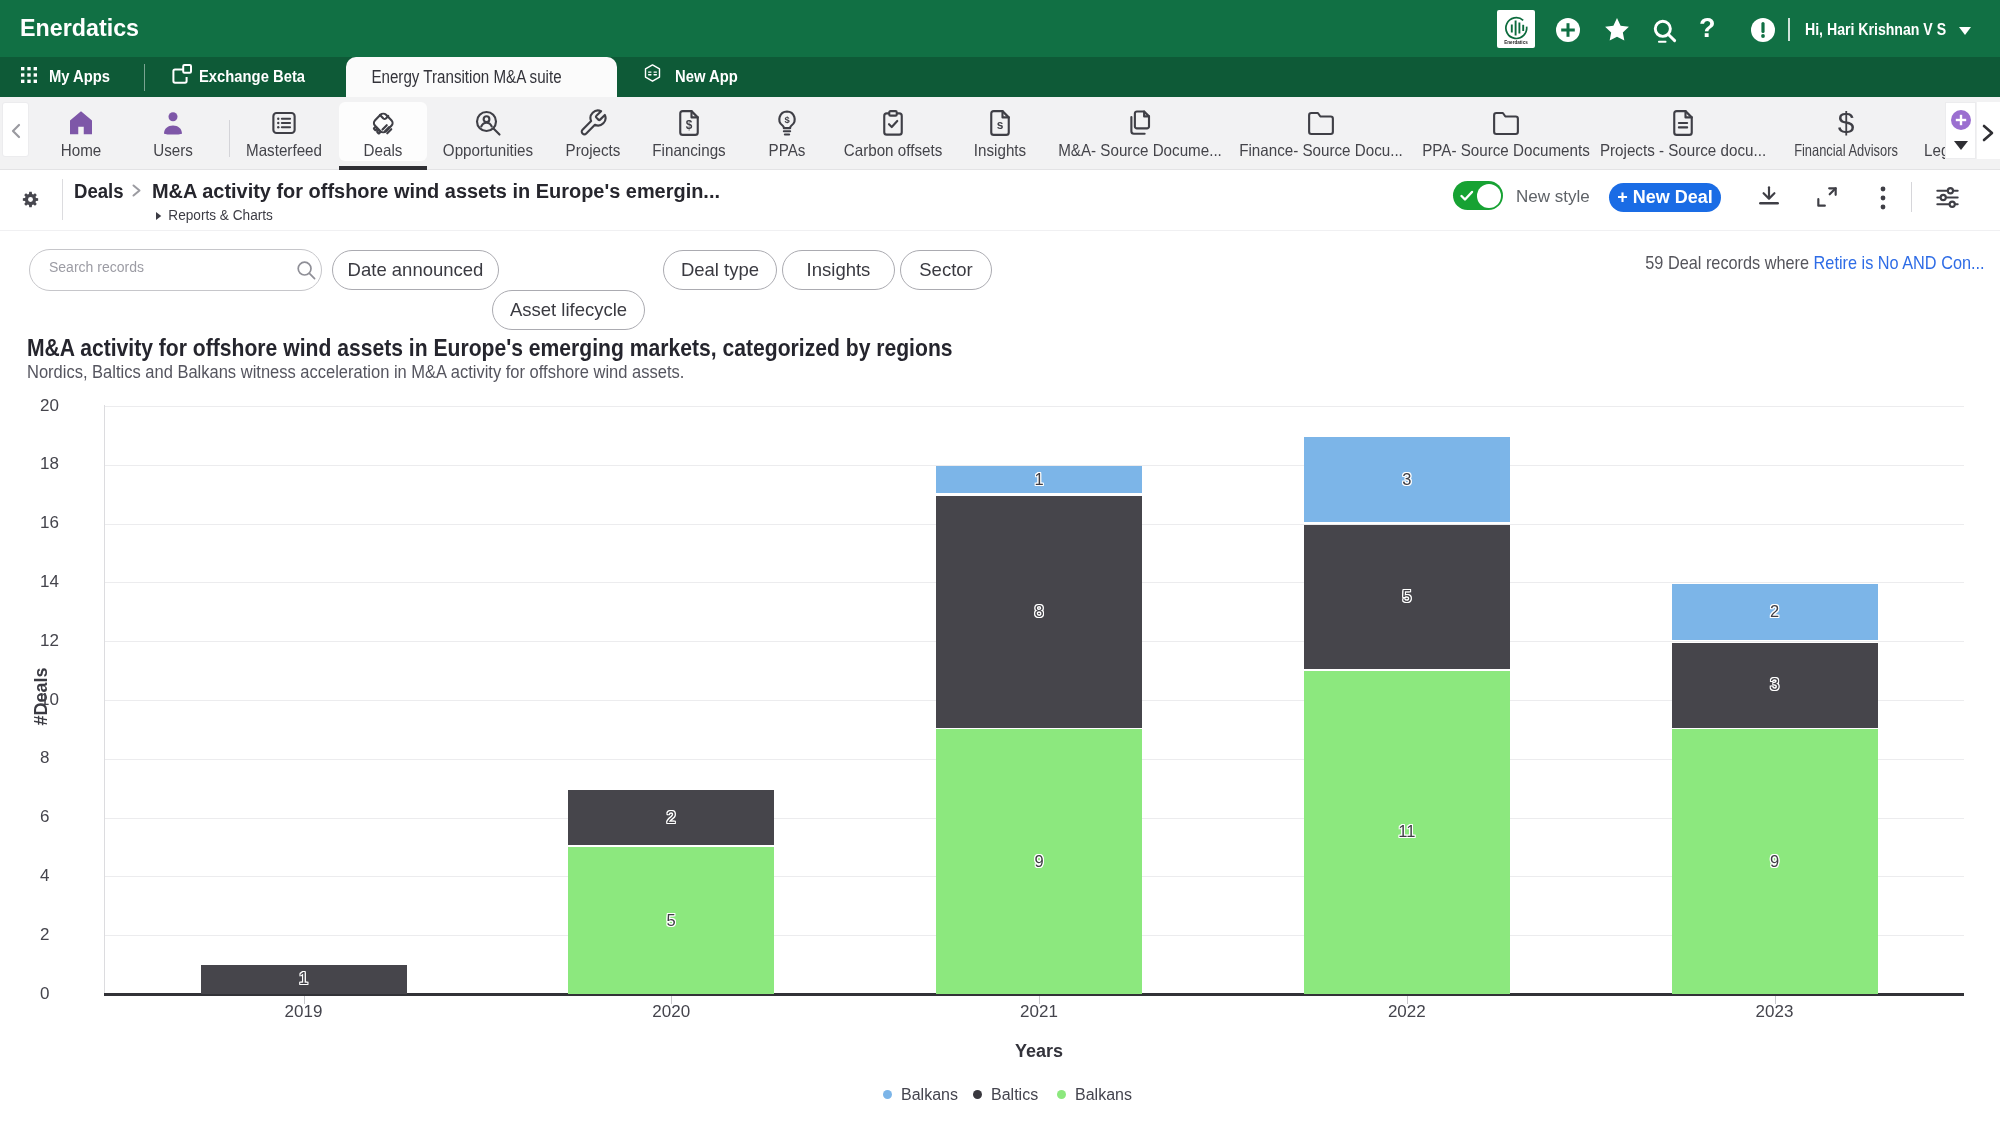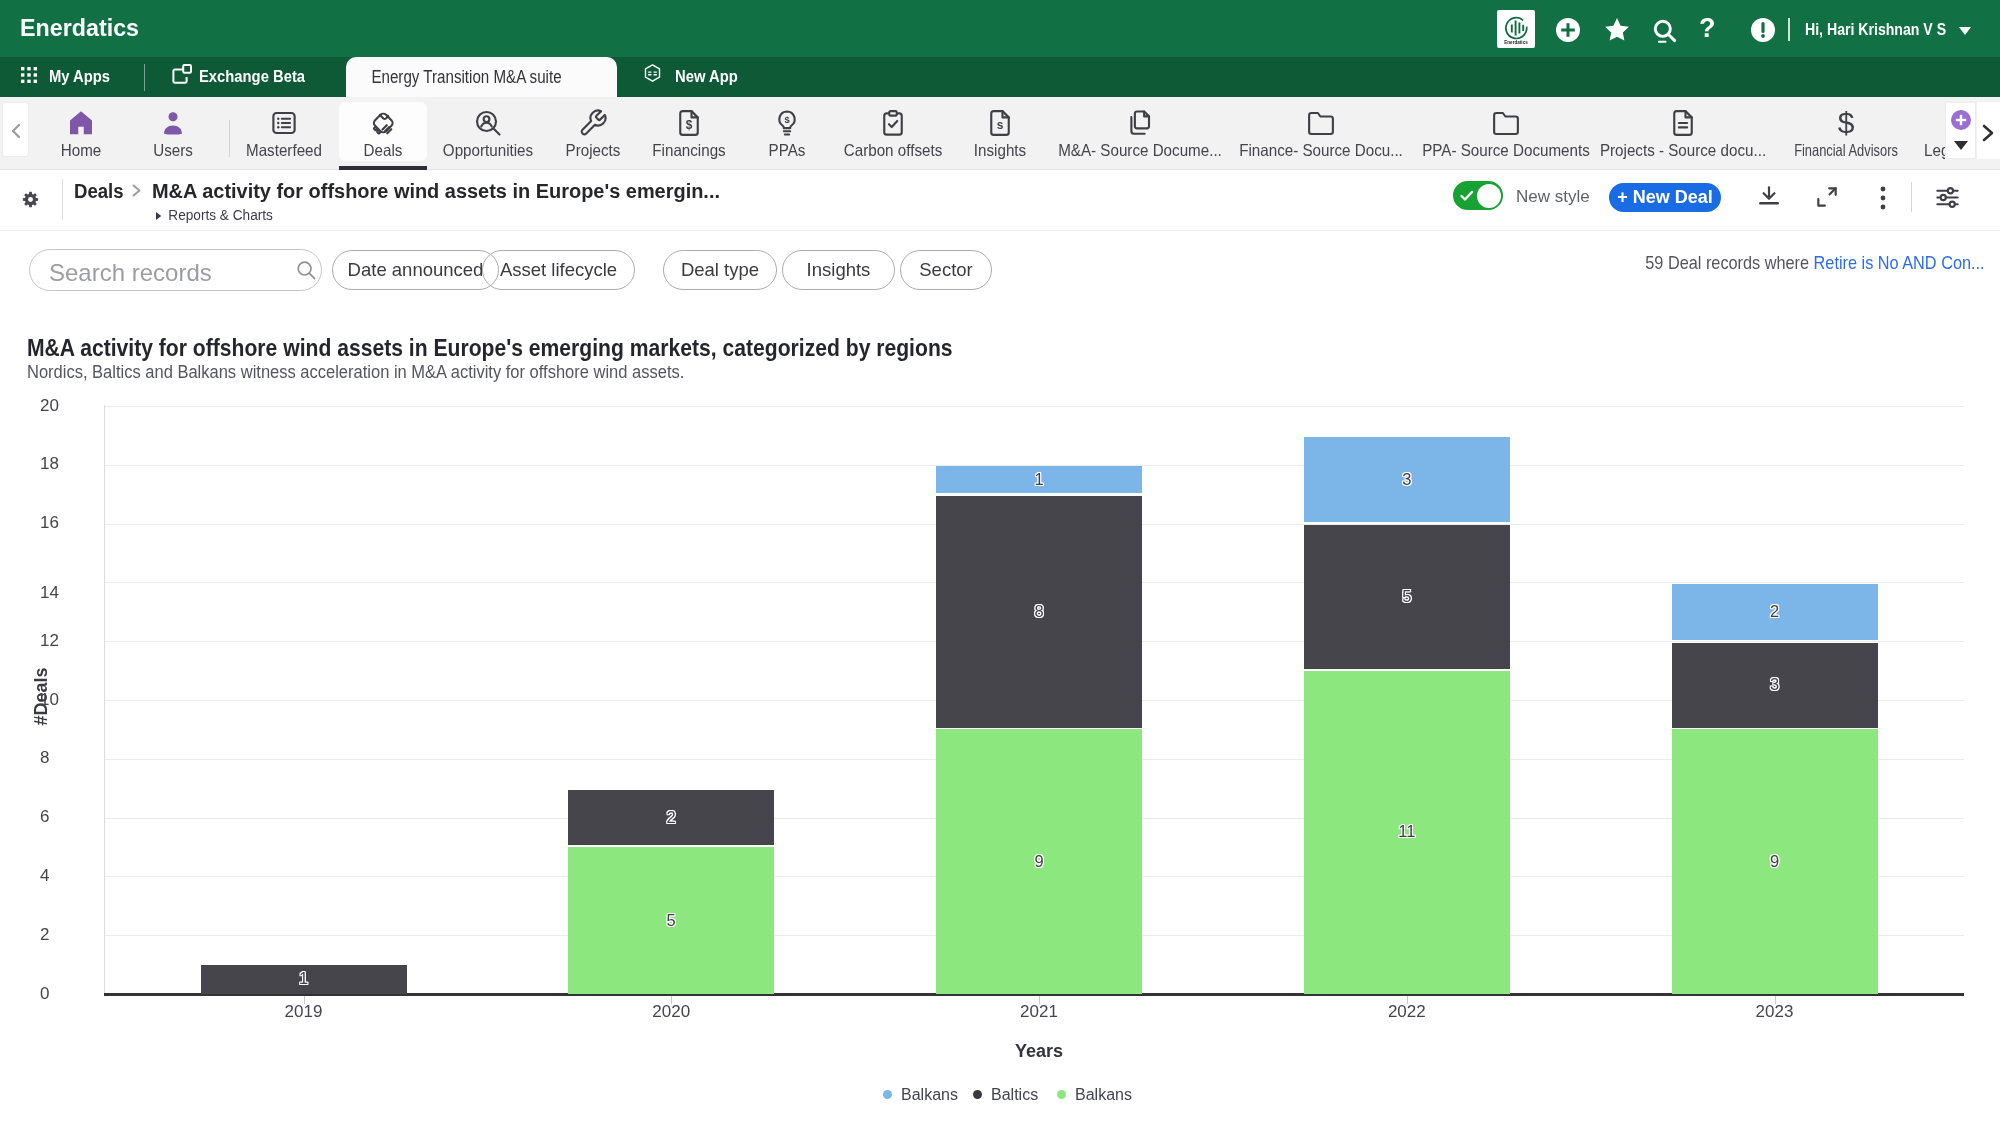--- a/index.html
+++ b/index.html
@@ -41,21 +41,21 @@
 #crumb2 { position:absolute; left:152px; top:9px; font-size:20px; font-weight:bold; color:#26262d; white-space:nowrap; transform:scaleX(0.997); transform-origin:left top; }
 #crumbsub { position:absolute; left:156px; top:35px; font-size:15.5px; color:#3c3c44; white-space:nowrap; transform:scaleX(0.88); transform-origin:left top; }
 #newstyle { position:absolute; left:1516px; top:16px; font-size:17px; color:#5f6368; white-space:nowrap; }
 #newdeal { position:absolute; left:1609px; top:12px; width:112px; height:29px; background:#1a6ce5; border-radius:15px; color:#fff; font-size:18px; font-weight:bold; text-align:center; line-height:29px; }
 #toggle { position:absolute; left:1453px; top:10px; width:50px; height:29px; background:#17a233; border-radius:15px; }
 #toggle .knob { position:absolute; right:2.5px; top:2.5px; width:24px; height:24px; background:#fff; border-radius:50%; }
 
 
 #filterrow { position:absolute; left:0; top:232px; width:2000px; height:68px; background:#fff; }
 #searchbox { position:absolute; left:29px; top:17px; width:293px; height:42px; border:1.5px solid #c6c6ca; border-radius:21px; }
-#searchbox span { position:absolute; left:19px; top:9px; color:#9c9ca4; font-size:24px; }
+#searchbox span { position:absolute; left:19px; top:9px; color:#9c9ca4; font-size:14px; }
 .pill { position:absolute; top:18px; height:40px; border:1.33px solid #ababb1; border-radius:20px; color:#3a3a41; font-size:18.5px; text-align:center; }
 #recs { position:absolute; right:15px; top:20px; font-size:18.5px; color:#55555c; white-space:nowrap; transform:scaleX(0.88); transform-origin:right top; }
 #recs b { color:#2e6ce6; font-weight:normal; }
 
 
 #charttitle { position:absolute; left:27px; top:334px; font-size:24px; font-weight:bold; color:#25252d; white-space:nowrap; transform:scaleX(0.88); transform-origin:left top; }
 #chartsub { position:absolute; left:27px; top:362px; font-size:17.5px; color:#55555f; white-space:nowrap; transform:scaleX(0.943); transform-origin:left top; }
 .gline { position:absolute; left:104px; width:1860px; height:1px; background:#ececee; }
 #yaxborder { position:absolute; left:104px; top:405px; width:1px; height:589px; background:#dcdcdf; }
 .ytick { position:absolute; left:40px; width:48px; text-align:left; font-size:17px; color:#44444c; }
@@ -339,21 +339,21 @@
 
   <div id="filterrow">
     <div id="searchbox">
         <span>Search records</span>
         <svg style="position:absolute;left:266px;top:10px;" width="21" height="21" viewBox="0 0 21 21" fill="none" stroke="#8f8f97" stroke-width="1.7" stroke-linecap="round">
           <circle cx="8.6" cy="8.6" r="6.4"></circle>
           <line x1="13.4" y1="13.4" x2="18.6" y2="18.6"></line>
         </svg>
       </div>
     <div class="pill" style="left:332px; width:167px; line-height:38px;">Date announced</div>
-    <div class="pill" style="left:482px; width:153px; line-height:38px;">Asset lifecycle</div>
+    <div class="pill" style="left:492px; width:153px; line-height:38px;margin-top:40px;">Asset lifecycle</div>
     <div class="pill" style="left:663px; width:114px; line-height:38px;">Deal type</div>
     <div class="pill" style="left:782px; width:113px; line-height:38px;">Insights</div>
     <div class="pill" style="left:900px; width:92px; line-height:38px;">Sector</div>
     <div id="recs">59 Deal records where <b>Retire is No AND Con...</b></div>
   </div>
 
   <div id="charttitle">M&amp;A activity for offshore wind assets in Europe's emerging markets, categorized by regions</div>
   <div id="chartsub">Nordics, Baltics and Balkans witness acceleration in M&amp;A activity for offshore wind assets.</div>
   <div id="ydeals">#Deals</div>
   <div id="yearslab">Years</div>
@@ -368,21 +368,21 @@
   <div class="gline" style="top:523.6px;"></div>
   <div class="gline" style="top:464.8px;"></div>
   <div class="gline" style="top:406.0px;"></div>
   <div class="ytick" style="top:983.5px;">0</div>
   <div class="ytick" style="top:924.7px;">2</div>
   <div class="ytick" style="top:865.9px;">4</div>
   <div class="ytick" style="top:807.1px;">6</div>
   <div class="ytick" style="top:748.3px;">8</div>
   <div class="ytick" style="top:689.5px;">10</div>
   <div class="ytick" style="top:630.7px;">12</div>
-  <div class="ytick" style="top:571.9px;margin-top:11px;">14</div>
+  <div class="ytick" style="top:571.9px;">14</div>
   <div class="ytick" style="top:513.1px;">16</div>
   <div class="ytick" style="top:454.3px;">18</div>
   <div class="ytick" style="top:395.5px;">20</div>
   <div id="yaxborder"></div>
   <div id="xaxis"></div>
 
   <div class="seg" style="left:200.5px; top:964.6px; width:206px; height:29.4px; background:#46454b;"></div>
   <div class="blab" style="left:273.5px; top:969.3px;">1</div>
   <div class="xtick" style="left:303.5px;"></div>
   <div class="xlab" style="left:243.5px;">2019</div>

